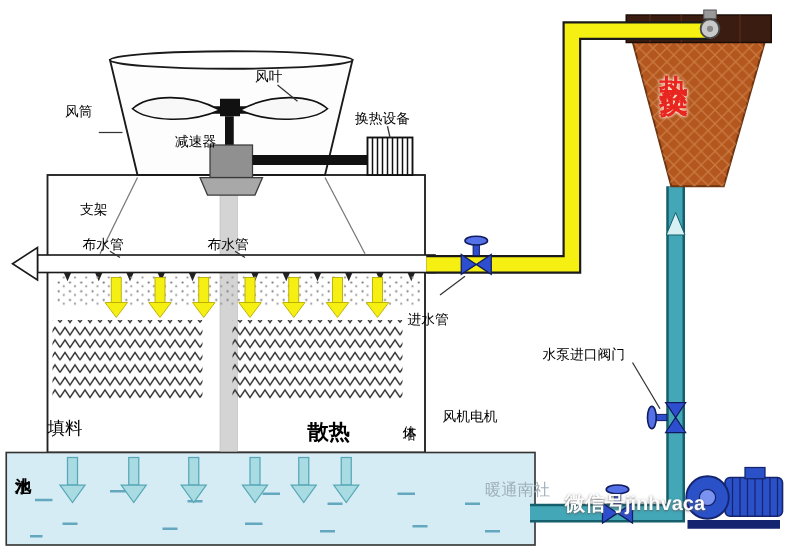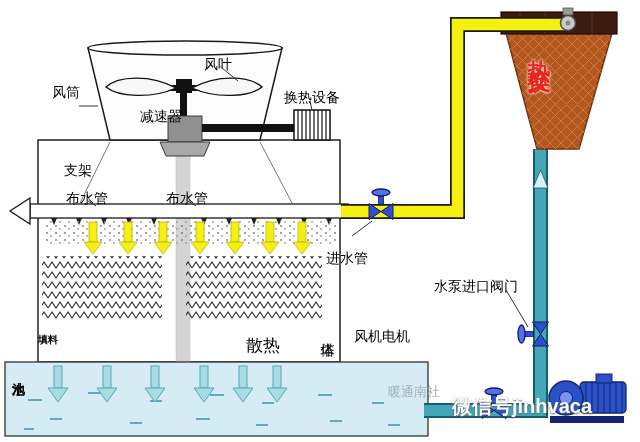--- a/index.html
+++ b/index.html
@@ -1,28 +1,28 @@
 <!DOCTYPE html>
 <html><head>
 <meta charset="utf-8">
 <style>
   body{margin:0;background:#fff}
   .stage{position:relative;width:640px;height:442px;background:#fff;overflow:hidden;
          font-family:"Liberation Sans",sans-serif}
   .stage svg{position:absolute;left:0;top:0}
-  .lbl{position:absolute;color:#000;font-size:14px;line-height:1.15;white-space:nowrap}
+  .lbl{position:absolute;color:#000;font-size:11px;line-height:1.15;white-space:nowrap}
   .lbl.v{writing-mode:vertical-rl;text-orientation:upright;white-space:normal}
-  .fill-lbl{font-size:10px;font-weight:bold}
-  .big{font-size:17px;font-weight:normal}
+  .fill-lbl{font-size:14px;font-weight:normal}
+  .big{font-size:17px;font-weight:bold}
   .pool-lbl{font-size:13px;font-weight:bold}
   .hx{font-size:23px;font-weight:bold;color:#e8261f;letter-spacing:5px;
       text-shadow:0 0 3px #ffe2cc,0 0 2px #fff}
   .equip{font-size:17px;font-weight:bold;width:36px;white-space:normal;line-height:1.25;letter-spacing:1px}
   .wm1{font-size:13px;color:#9fb0b8}
-  .wm2{font-size:20px;font-weight:bold;color:#fbfbfb;text-shadow:0 1px 2px rgba(90,90,90,.9)}
+  .wm2{font-size:16px;font-weight:bold;color:#fbfbfb;text-shadow:0 1px 2px rgba(90,90,90,.9)}
 </style>
 </head>
 <body>
 
 <div class="stage">
 
 <svg width="640" height="442" viewBox="0 0 640 442">
   <defs>
     <pattern id="zig" width="16" height="10" patternUnits="userSpaceOnUse">
       <path d="M0,8 L4,2 L8,8 L12,2 L16,8" fill="none" stroke="#2a2a2a" stroke-width="1.1"></path>

